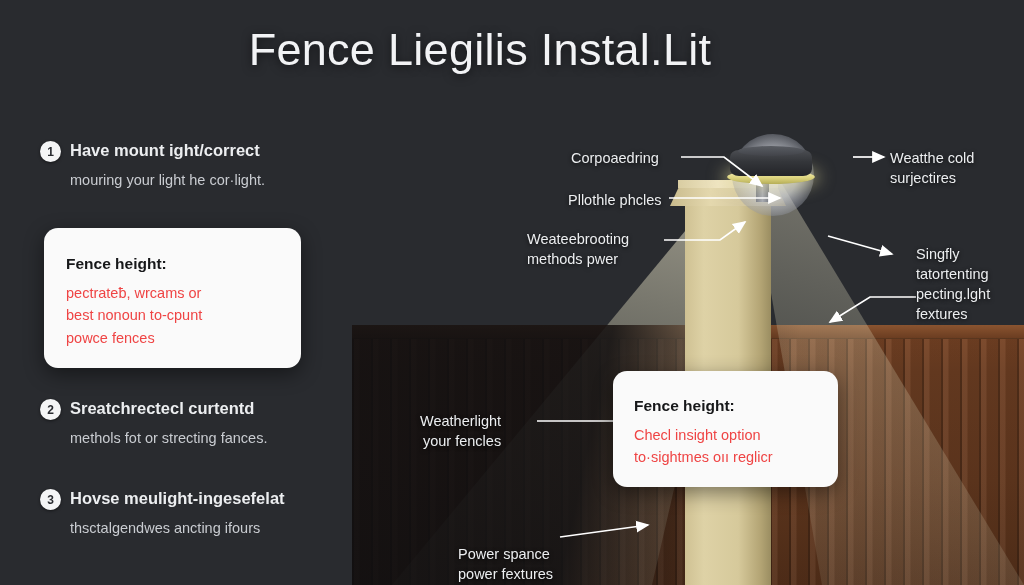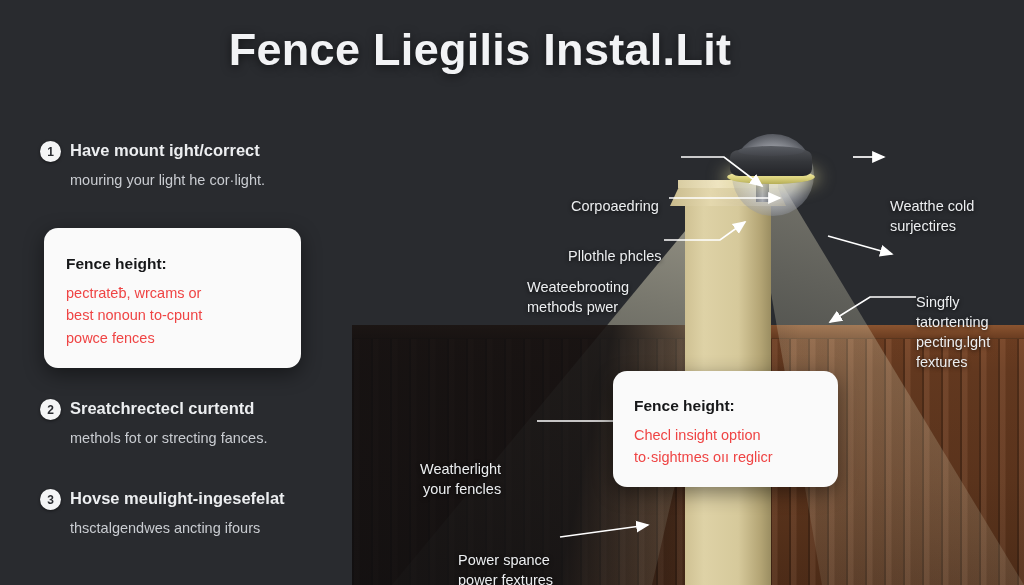--- a/index.html
+++ b/index.html
@@ -1,21 +1,21 @@
 <!DOCTYPE html>
 <html><head>
 <meta charset="utf-8">
 <style>
   html,body{margin:0;padding:0;background:#22242a;}
   body{font-family:"Liberation Sans","DejaVu Sans",sans-serif;}
   #page{position:relative;width:1024px;height:585px;overflow:hidden;background:#292b2f;}
 
   
   #title{position:absolute;left:0;top:24px;width:960px;text-align:center;
-         font-size:45px;font-weight:bold;color:#f2f3f5;letter-spacing:.3px;
+         font-size:45px;font-weight:normal;color:#f2f3f5;letter-spacing:.3px;
          text-shadow:0 2px 10px rgba(0,0,0,.55);}
 
   
   #left{position:absolute;left:40px;top:140px;width:330px;}
   .step{position:absolute;left:0;width:330px;}
   .step-head{display:flex;align-items:flex-start;gap:9px;}
   .badge{flex:0 0 auto;width:21px;height:21px;border-radius:50%;background:#f4f5f6;
          color:#2a2c31;font-size:12px;font-weight:bold;display:flex;align-items:center;
          justify-content:center;margin-top:1px;box-shadow:0 1px 3px rgba(0,0,0,.5);}
   .step-title{font-size:16.5px;font-weight:bold;color:#eceef0;line-height:1.25;}
@@ -72,21 +72,21 @@
   #fix-glow{position:absolute;left:375px;top:82px;width:88px;height:14px;border-radius:50%;
             background:linear-gradient(180deg,#f6f0c2,#ded57f 55%,#b6ae57);
             box-shadow:0 0 16px 5px rgba(244,236,170,.5);}
   #fix-body{position:absolute;left:378px;top:62px;width:82px;height:26px;border-radius:9px/7px;
             background:linear-gradient(180deg,#4b4d52 0%,#34363a 45%,#232428 100%);}
   #fix-top{position:absolute;left:386px;top:58px;width:66px;height:10px;border-radius:50%;
             background:linear-gradient(180deg,#595c62,#42444a);}
 
   
   .ann{position:absolute;color:#eceef0;font-size:14.5px;line-height:1.38;
-       text-shadow:0 1px 4px rgba(0,0,0,.75);margin-top:48px;}
+       text-shadow:0 1px 4px rgba(0,0,0,.75);}
   .ann.r{text-align:left;}
   #svg-leaders{position:absolute;left:0;top:0;width:1024px;height:585px;pointer-events:none;}
 </style>
 </head>
 <body>
 
 <div id="page">
 
   <div id="title">Fence Liegilis Instal.Lit</div>
 
@@ -165,21 +165,21 @@
       <path d="M916,297 L870,297 L830,322"></path>
       <path d="M537,421 L640,421"></path>
       <path d="M560,537 L648,525"></path>
     </g>
   </svg>
 
   <div class="ann" style="left:571px;top:148px;">
     <div>Corpoaedring</div>
   </div>
 
-  <div class="ann" style="left:568px;top:198px;text-align:center;">
+  <div class="ann" style="left:568px;top:190px;text-align:center;">
     <div>Pllothle phcles</div>
   </div>
 
   <div class="ann" style="left:527px;top:229px;">
     <div>Weateebrooting</div>
     <div>methods pwer</div>
   </div>
 
   <div class="ann r" style="left:890px;top:148px;">
     <div>Weatthe cold</div>
@@ -191,21 +191,21 @@
     <div>tatortenting</div>
     <div>pecting.lght</div>
     <div>fextures</div>
   </div>
 
   <div class="ann" style="left:420px;top:411px;text-align:right;">
     <div>Weatherlight</div>
     <div>your fencles</div>
   </div>
 
-  <div class="ann" style="left:458px;top:502px;">
+  <div class="ann" style="left:458px;top:544px;">
     <div>Power spance</div>
     <div>power fextures</div>
   </div>
 
   <div class="card" id="card-left">
     <div class="card-title">Fence height:</div>
     <div class="card-line">pectrateƀ, wrcams or</div>
     <div class="card-line">best nonoun to-cpunt</div>
     <div class="card-line">powce fences</div>
   </div>

